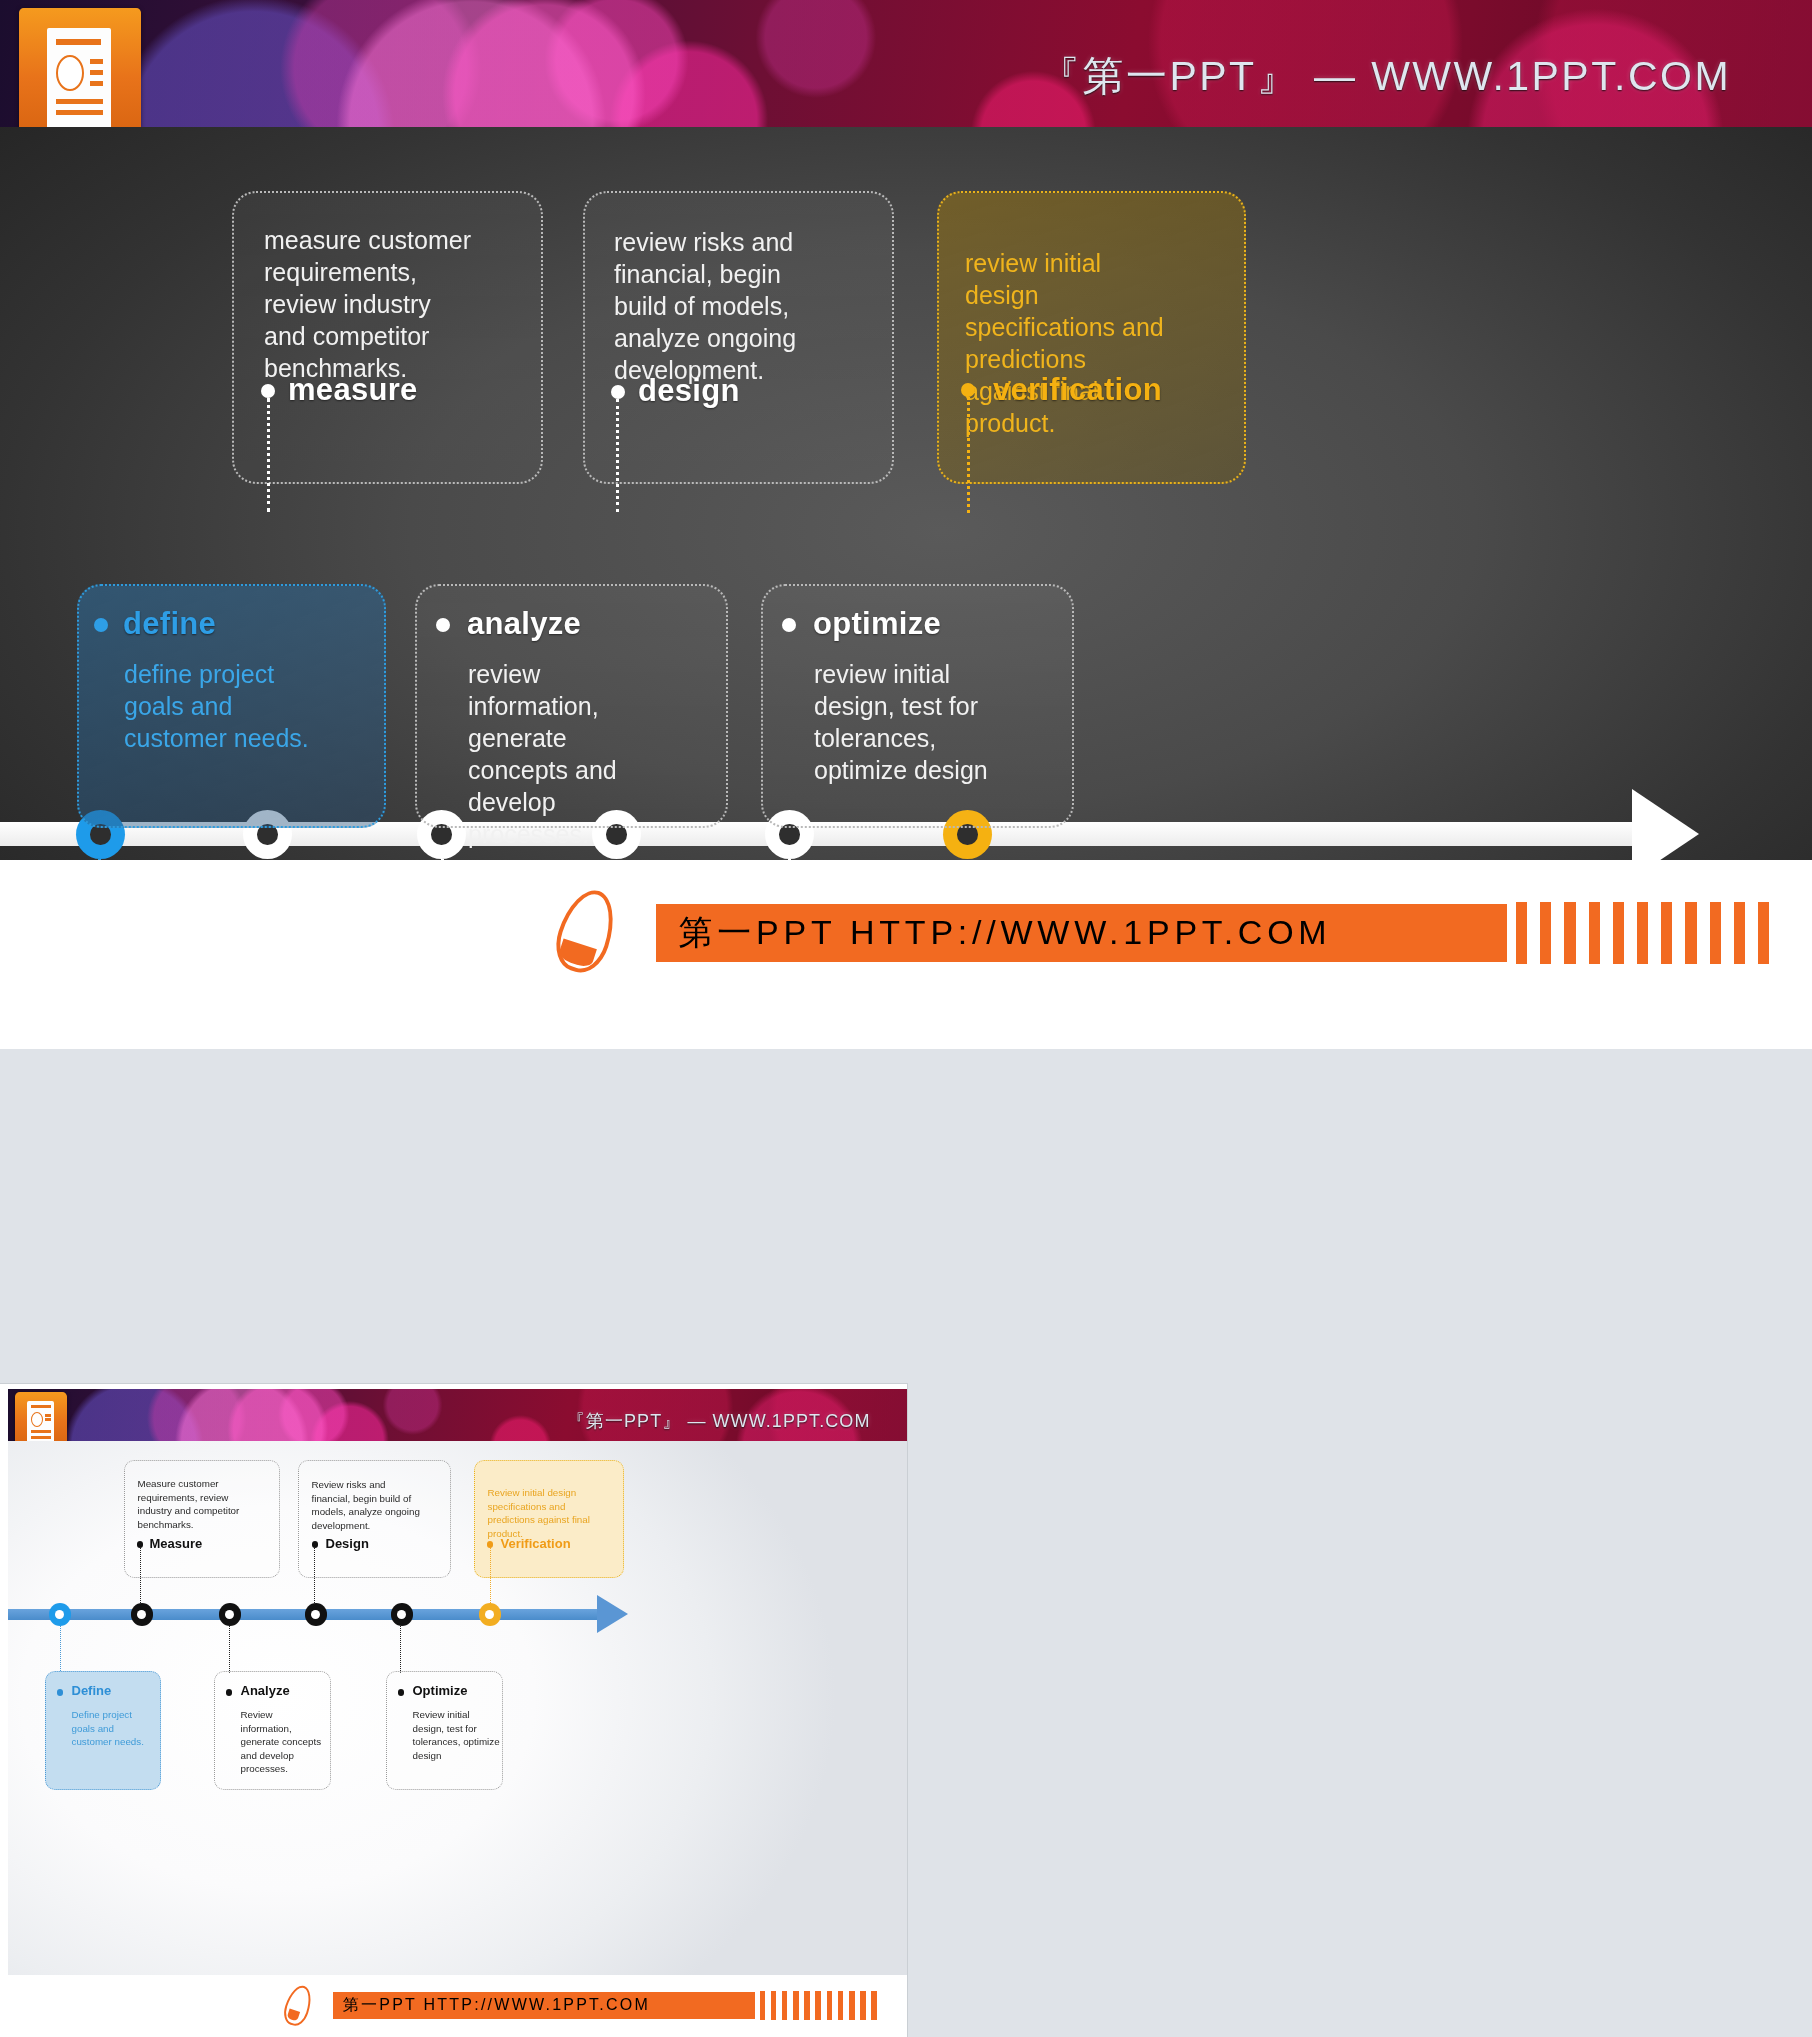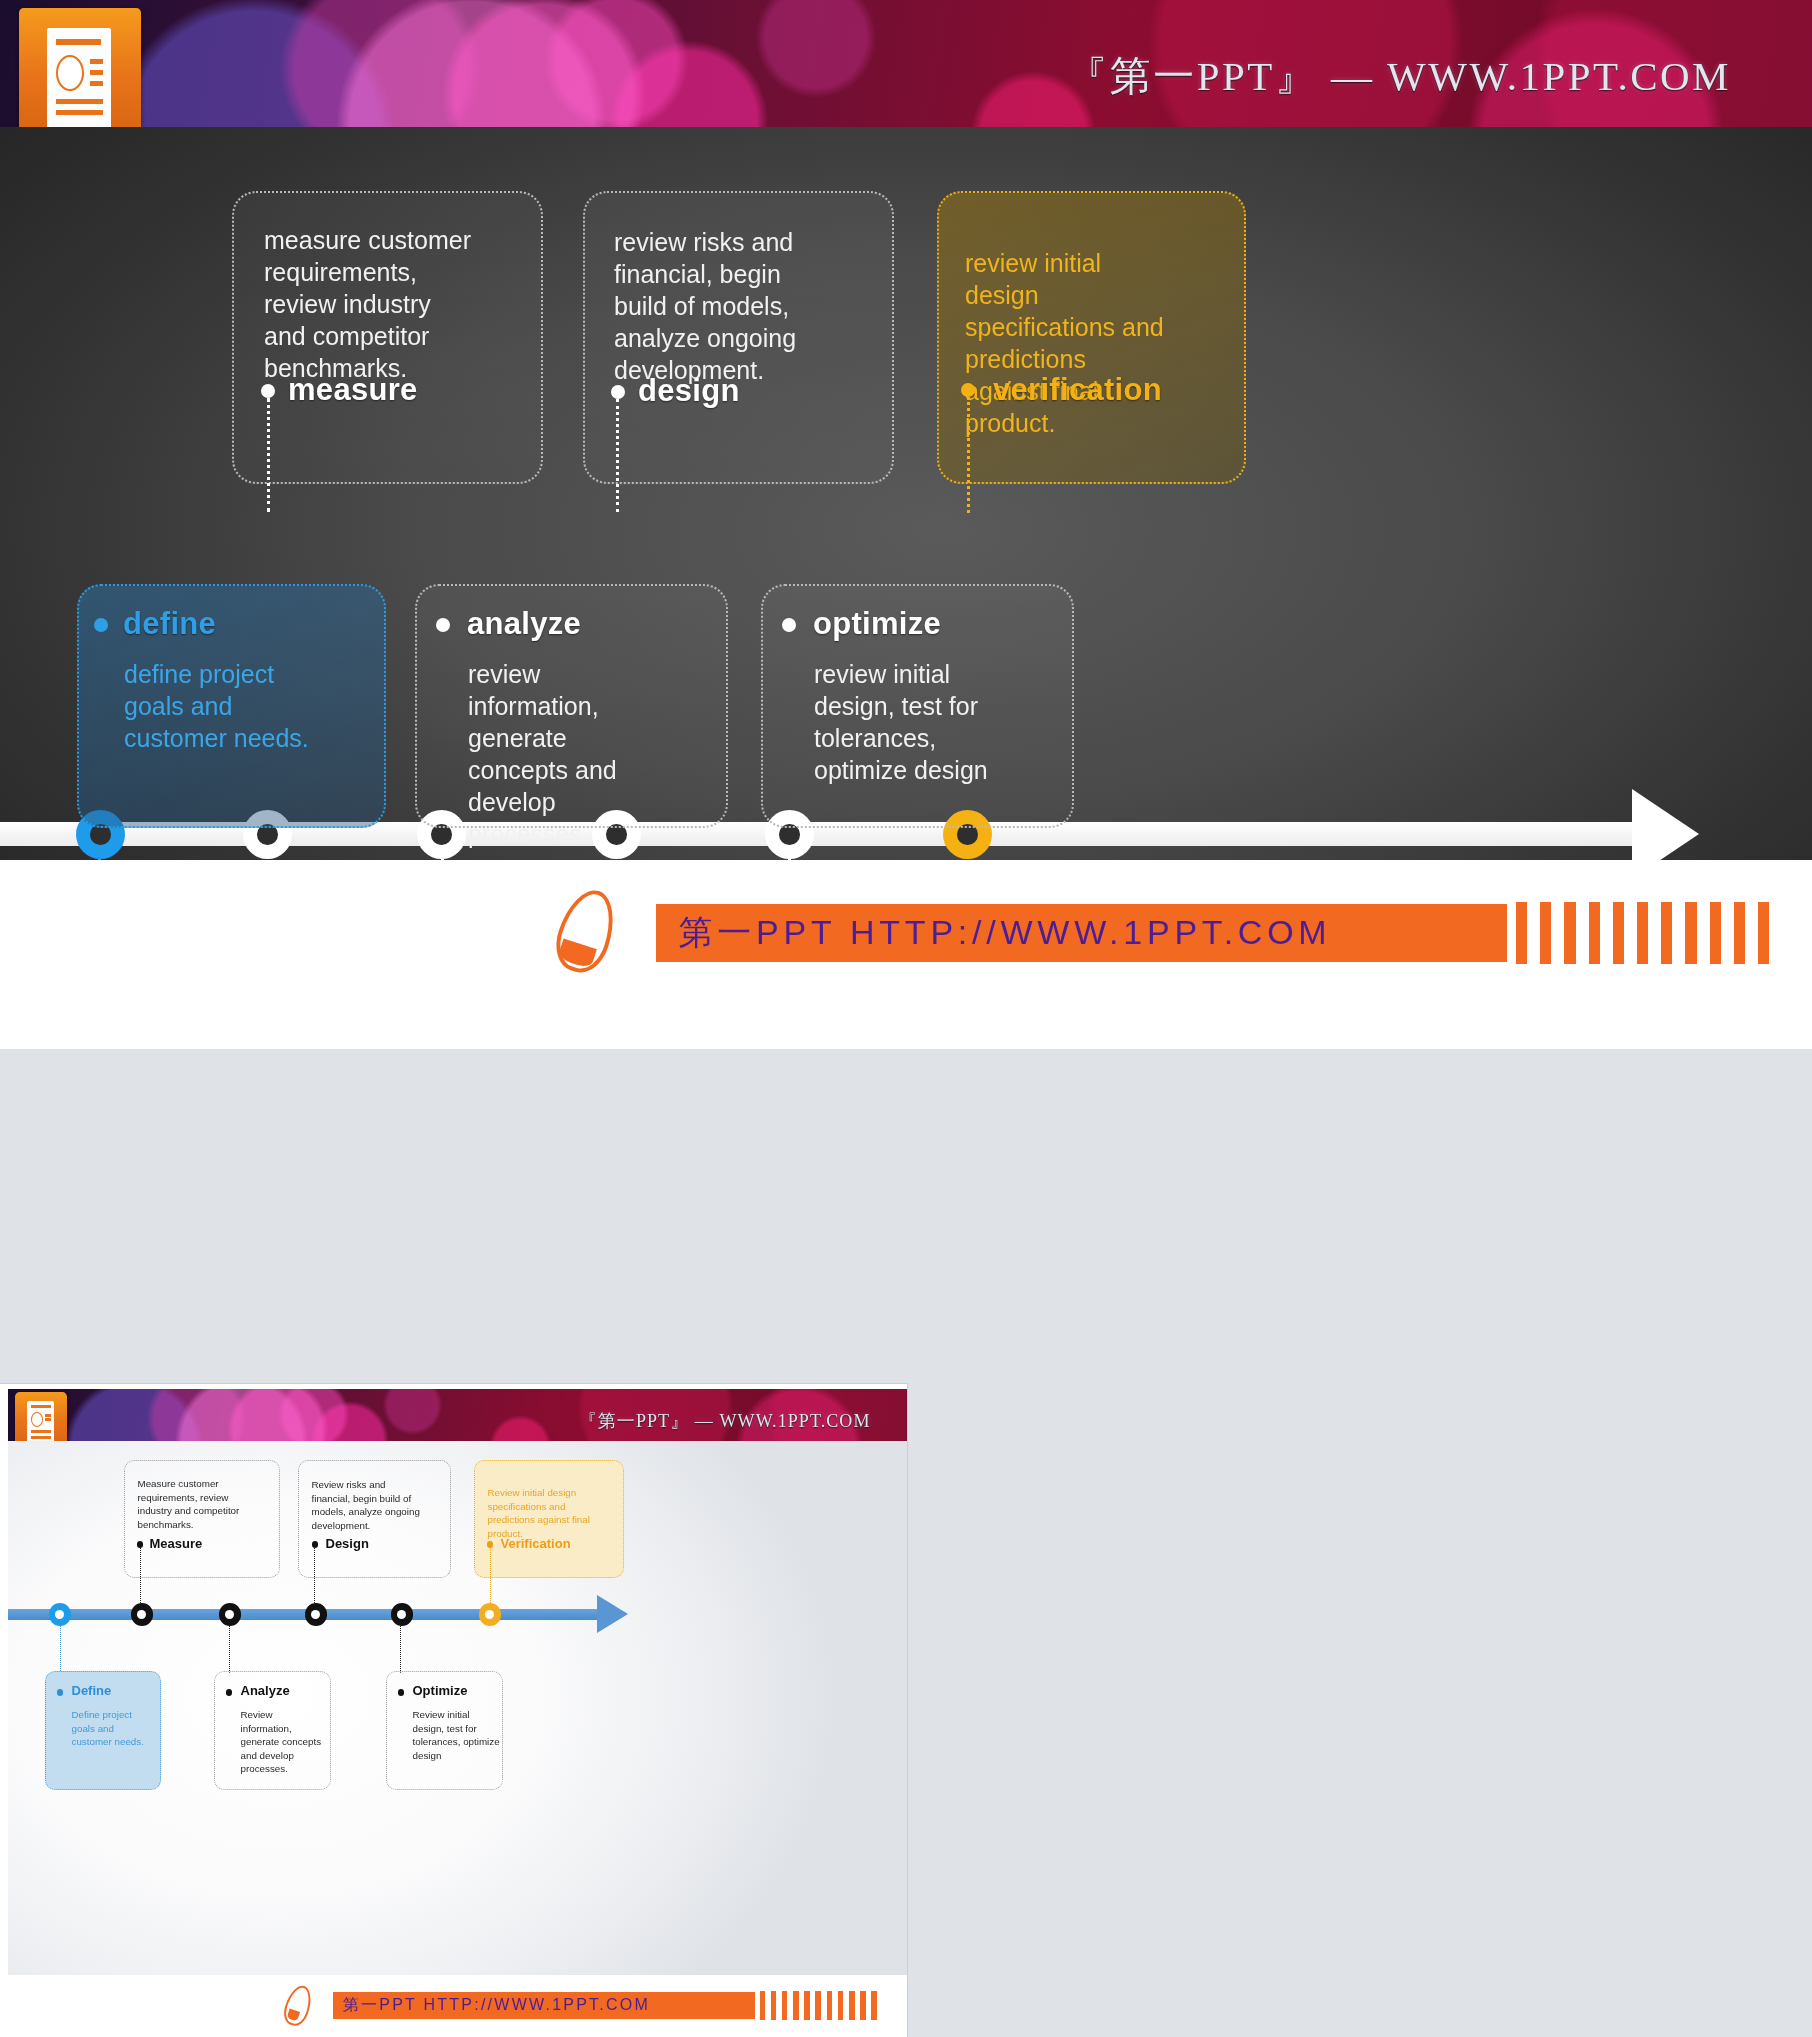--- a/index.html
+++ b/index.html
@@ -22,21 +22,21 @@
       radial-gradient(circle at 14% 80%, rgba(110,90,220,.5) 0 8%, rgba(110,90,220,0) 9%),
       radial-gradient(circle at 45% 22%, rgba(200,50,150,.4) 0 5%, rgba(200,50,150,0) 6%),
       radial-gradient(circle at 57% 78%, rgba(255,30,120,.5) 0 5%, rgba(255,30,120,0) 6%),
       radial-gradient(circle at 72% 25%, rgba(180,20,70,.55) 0 11%, rgba(180,20,70,0) 12%),
       radial-gradient(circle at 88% 80%, rgba(230,30,110,.5) 0 7%, rgba(230,30,110,0) 8%),
       radial-gradient(circle at 95% 35%, rgba(160,15,60,.6) 0 10%, rgba(160,15,60,0) 11%),
       linear-gradient(100deg,#1b0d2e 0%, #3a0f3a 18%, #6d0f34 42%, #8b0c30 62%, #7a0b2c 80%, #5d0a24 100%);
   }
   .banner-url {
     position:absolute; color:#dfe6ef; letter-spacing:.06em;
-    font-family:Liberation Serif, serif;
+    font-family:Liberation Sans, sans-serif;
     text-shadow:0 0.9px 1.9px rgba(0,0,0,.8), 0 0 5.6px rgba(255,255,255,.25);
     white-space:nowrap;
   }
   .ppt-logo {
     position:absolute; background:linear-gradient(180deg,#f59a1e 0%,#e8731a 48%,#d4600f 100%);
     border-radius:4.7px; box-shadow:0 1.9px 4.7px rgba(0,0,0,.5);
   }
   .ppt-logo .sheet {
     position:absolute; background:#fdfdfd; border-radius:1.9px;
   }
@@ -119,21 +119,21 @@
 
   
   #footer {
     position:absolute; left:0; top:860px; width:1813px; height:189px;
     background:#ffffff;
   }
   .fbar {
     position:absolute; background:#f26a21; display:flex; align-items:center;
   }
   .fbar span {
-    color:#4c1d95; letter-spacing:.14em; white-space:nowrap;
+    color:#000000; letter-spacing:.14em; white-space:nowrap;
     font-family:"Liberation Sans", sans-serif;
   }
   .ticks { position:absolute; display:flex; align-items:center; }
   .ticks i { display:block; background:#f26a21; }
   .pen {
     position:absolute; border:4.7px solid #f26a21; border-radius:50% 50% 45% 45%/60% 60% 40% 40%;
     transform:rotate(18deg); background:#fff;
   }
   .pen::after{
     content:""; position:absolute; left:2.8px; bottom:2.8px; right:5.6px; height:28%;

